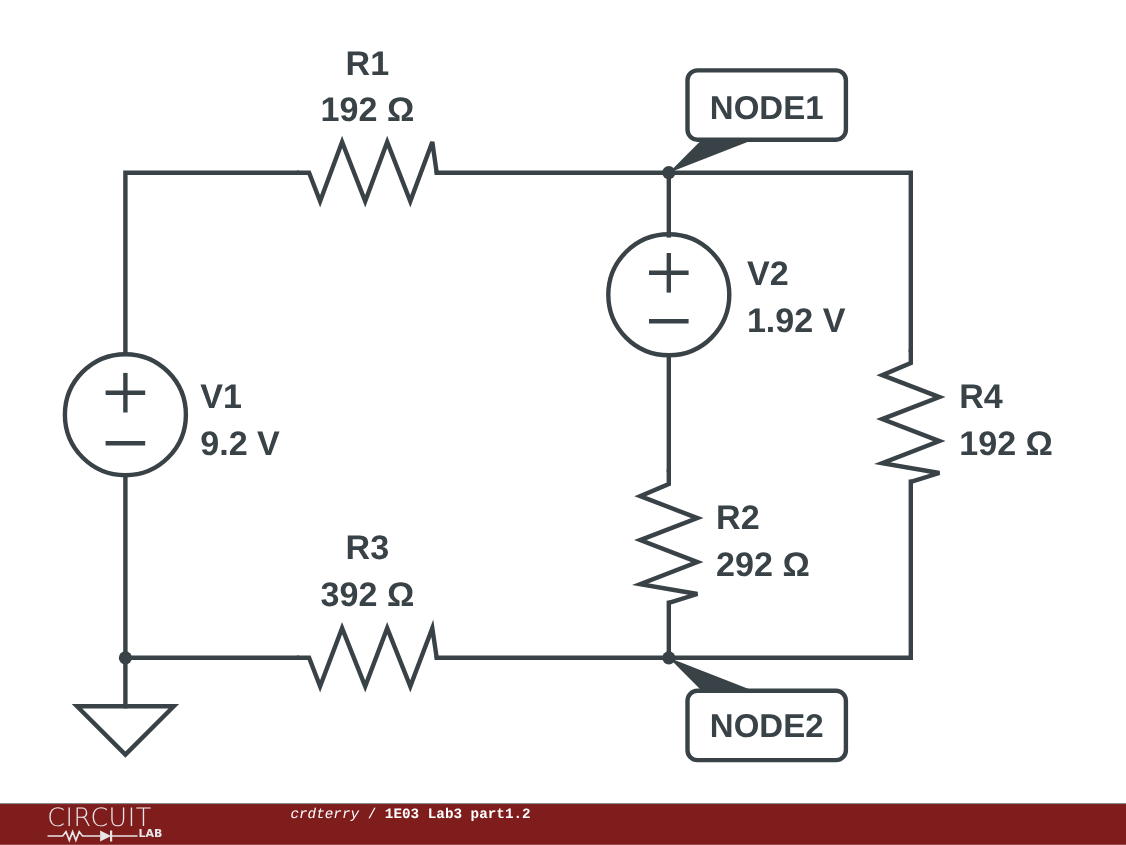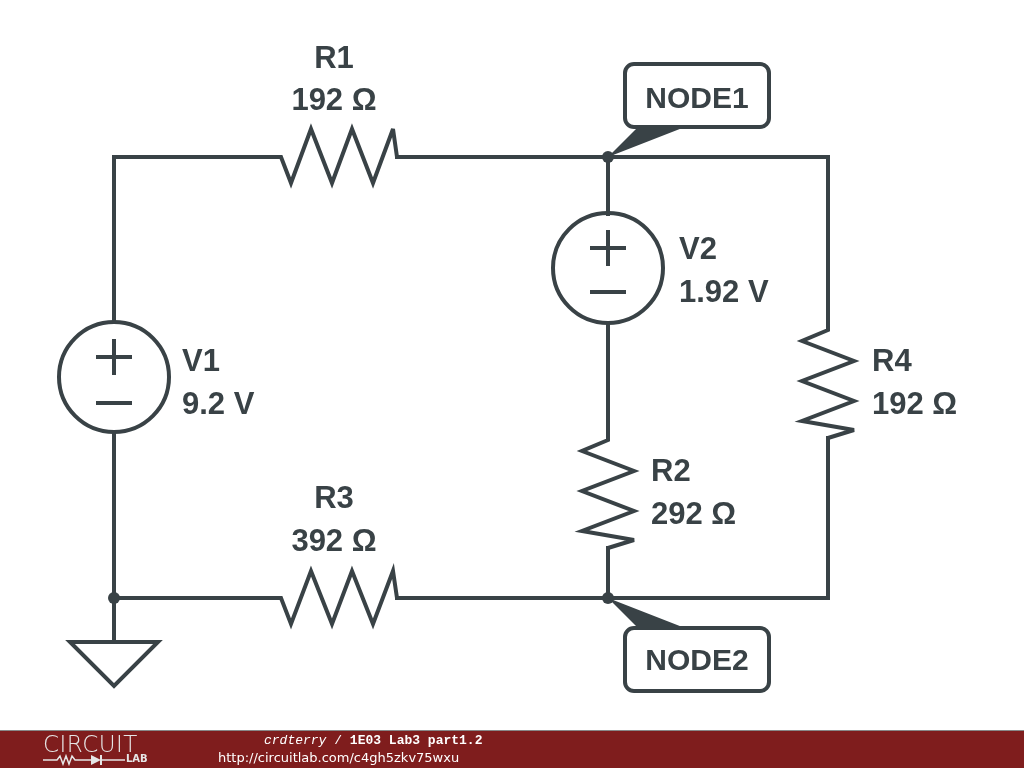--- a/index.html
+++ b/index.html
@@ -107,14 +107,13 @@
   <svg class="logo-bottom" viewBox="0 0 130 14">
     <polyline points="0,7 14,7 17,3 20,11 23,3 26,11 29,3 32,7 48,7" fill="none" stroke="#e6e6e6" stroke-width="1.5"></polyline>
     <polygon points="48,2 48,12 58,7" fill="#e6e6e6"></polygon>
     <line x1="58" y1="2" x2="58" y2="12" stroke="#e6e6e6" stroke-width="2"></line>
     <line x1="58" y1="7" x2="82" y2="7" stroke="#e6e6e6" stroke-width="1.5"></line>
   </svg>
   <div class="logo-lab">LAB</div>
   <div class="f-line1">
     <span class="user">crdterry</span><span> / </span><span class="title">1E03 Lab3 part1.2</span>
   </div>
-  <div class="f-line2">http://circuitlab.com/c4gh5zkv75wxu</div>
 </div>
 
 </body></html>

